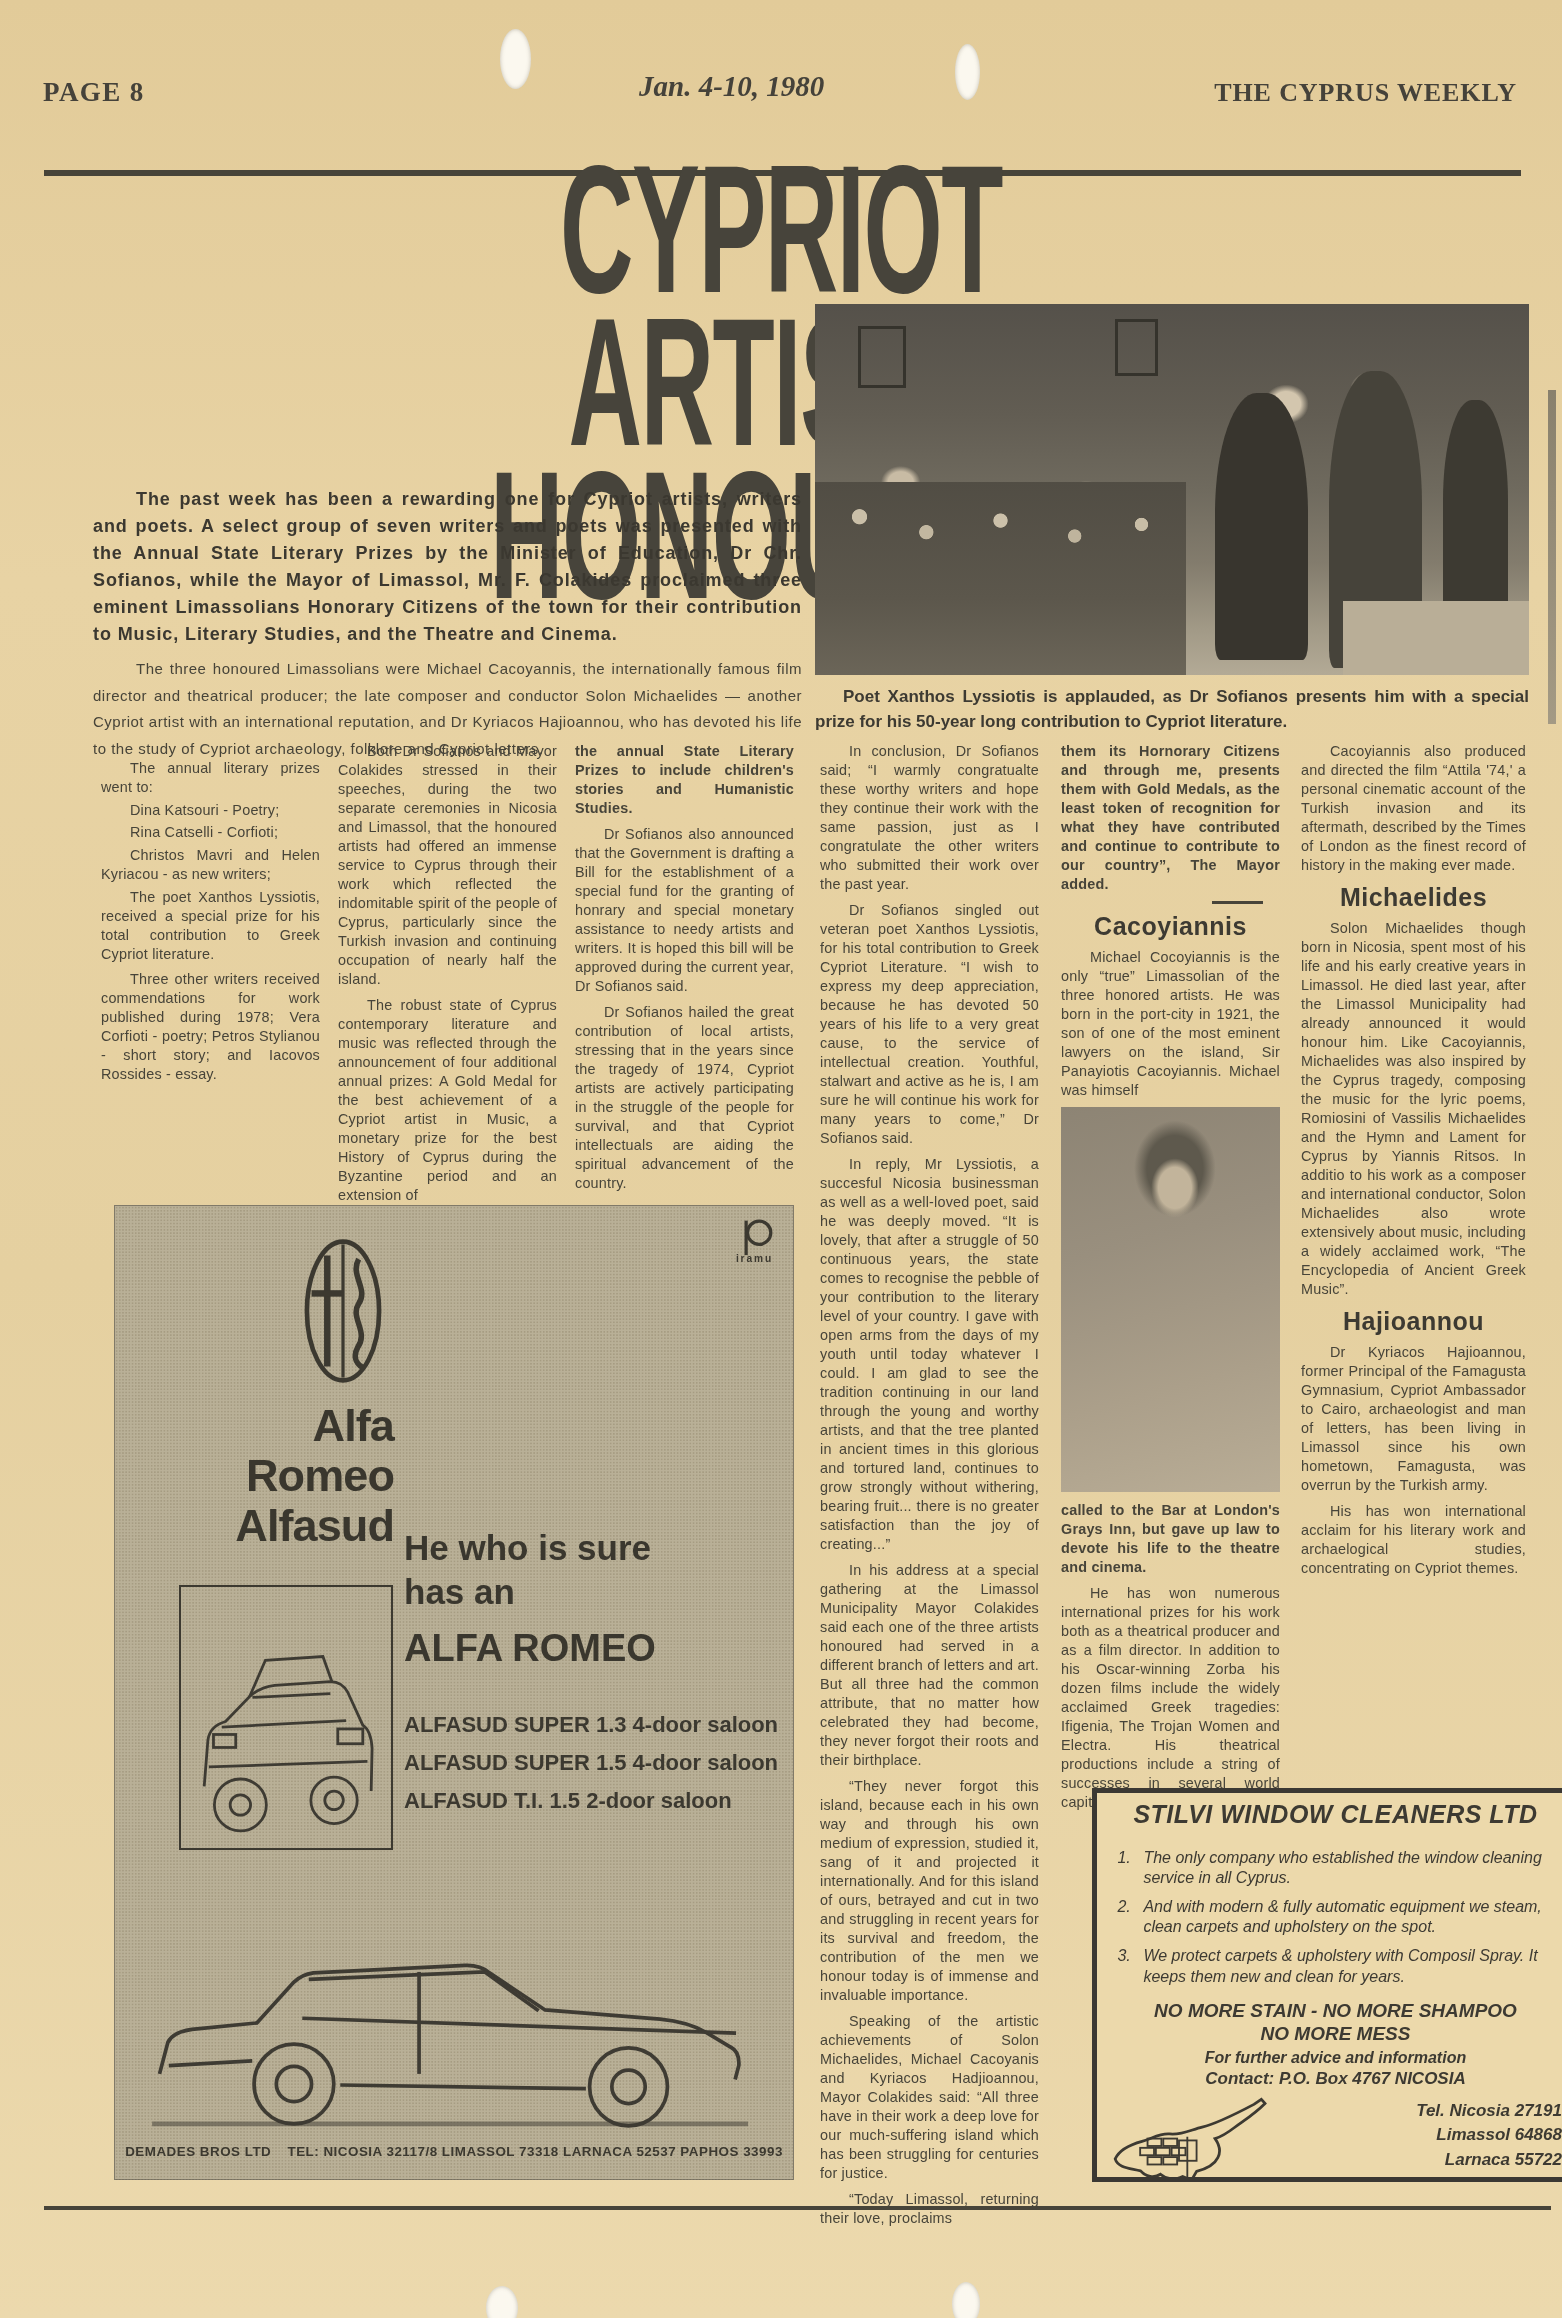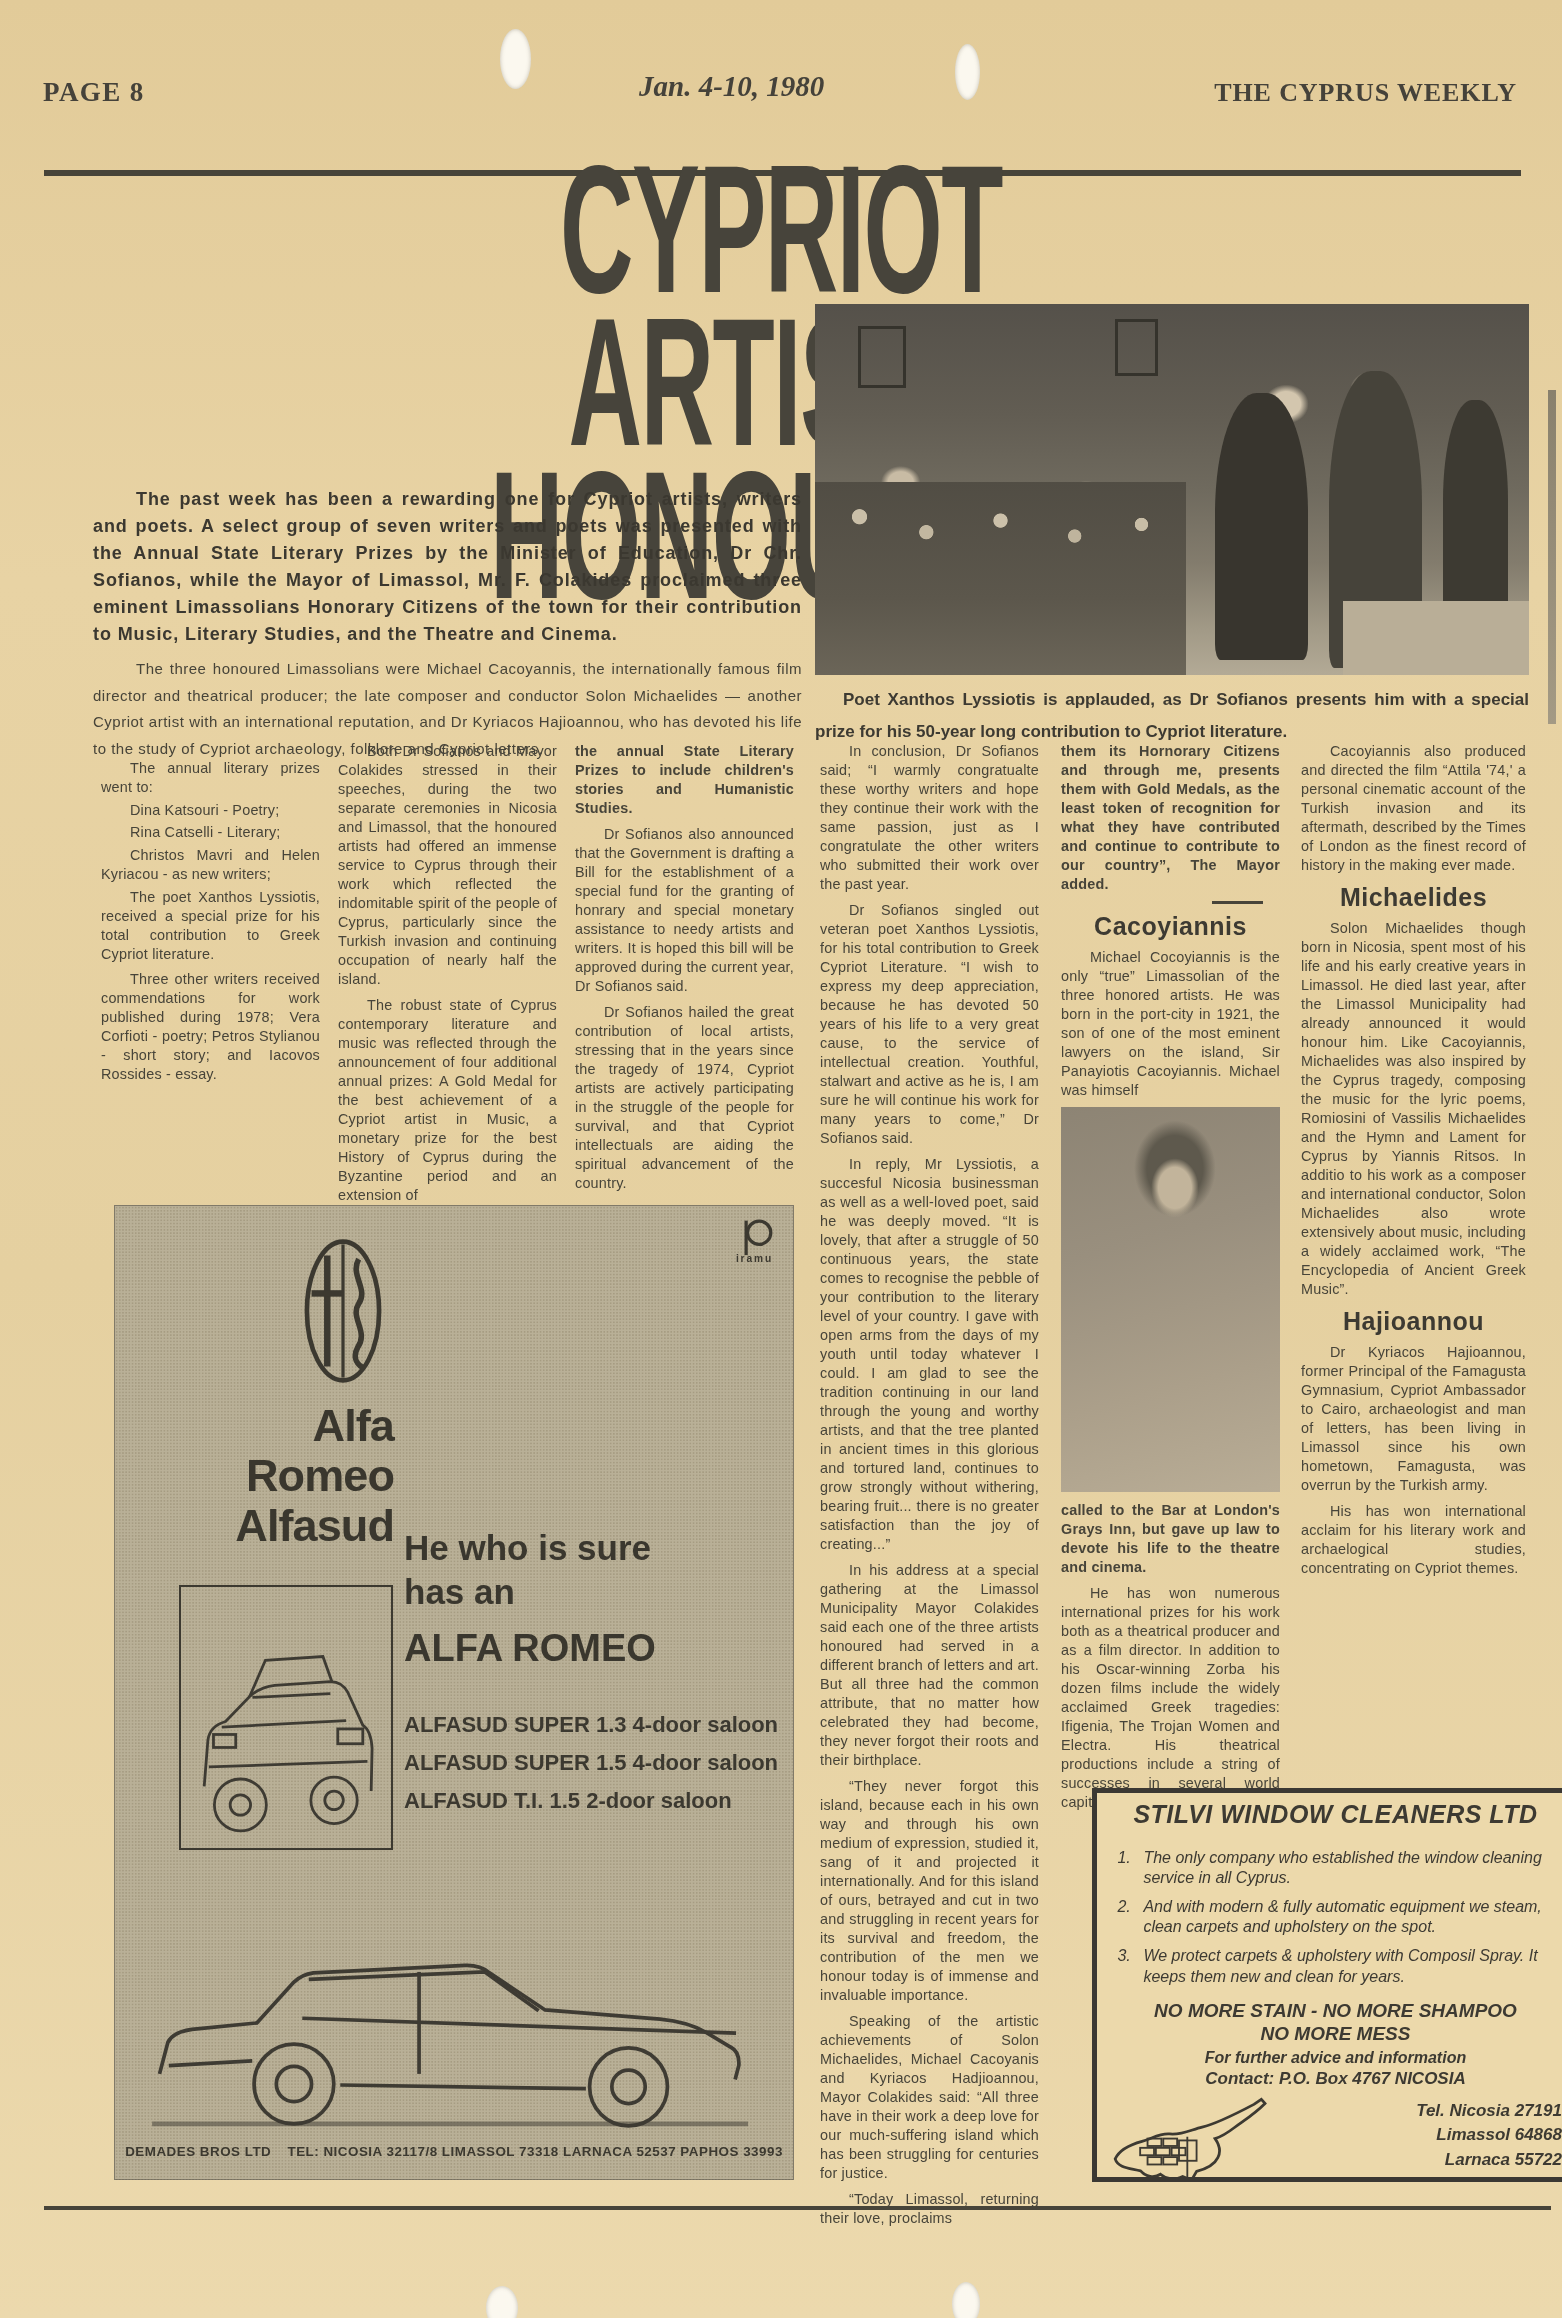--- a/index.html
+++ b/index.html
@@ -36,21 +36,21 @@
   .photo .man3{position:absolute;left:88%;top:26%;width:9%;height:60%;background:#3d3a32;border-radius:45% 45% 6% 6%;}
   .photo .crowd{position:absolute;left:0;bottom:0;width:52%;height:52%;
      background:
        radial-gradient(circle 16px at 12% 18%,#cabfa8 0 45%,transparent 50%),
        radial-gradient(circle 15px at 30% 26%,#c2b7a0 0 45%,transparent 50%),
        radial-gradient(circle 15px at 50% 20%,#ccc1aa 0 45%,transparent 50%),
        radial-gradient(circle 14px at 70% 28%,#bfb49d 0 45%,transparent 50%),
        radial-gradient(circle 14px at 88% 22%,#c8bda6 0 45%,transparent 50%),
        linear-gradient(180deg,#514d44 0%,#5c574c 60%,#6b6558 100%);}
   .photo .table{position:absolute;right:0;bottom:0;width:26%;height:20%;background:#b9ae97;}
-  .photo-caption{left:815px;top:684px;width:714px;font-weight:bold;font-size:17px;line-height:32px;
+  .photo-caption{left:815px;top:684px;width:714px;font-weight:bold;font-size:17px;line-height:25px;
                  text-align:justify;text-indent:28px;color:#3d3a32;}
   
   .col{position:absolute;top:742px;width:219px;font-size:14.4px;line-height:19px;letter-spacing:0.2px;
        text-align:justify;color:#474439;}
   .col p{margin:0 0 7px;text-indent:29px;}
   .col p.ni{text-indent:0;font-weight:bold;}
   .col1{left:101px;top:759px;} .col2{left:338px;} .col3{left:575px;}
   .col4{left:820px;} .col5{left:1061px;} .col6{left:1301px;width:225px;}
   .col1 p{margin-bottom:3.7px;}
   .sec-head{font-weight:bold;font-size:25px;letter-spacing:0.5px;text-align:center;margin:13px 0 12px;color:#3d3a32;}
@@ -130,21 +130,21 @@
     <div class="man2"></div>
     <div class="man3"></div>
     <div class="crowd"></div>
     <div class="table"></div>
   </div>
   <div class="abs photo-caption">Poet Xanthos Lyssiotis is applauded, as Dr Sofianos presents him with a special prize for his 50-year long contribution to Cypriot literature.</div>
 
   <div class="col col1">
     <p>The annual literary prizes went to:</p>
     <p>Dina Katsouri - Poetry;</p>
-    <p>Rina Catselli - Literary;</p>
+    <p>Rina Catselli - Corfioti;</p>
     <p>Christos Mavri and Helen Kyriacou - as new writers;</p>
     <p>The poet Xanthos Lyssiotis, received a special prize for his total contribution to Greek Cypriot literature.</p>
     <p style="margin-top:6.5px">Three other writers received commendations for work published during 1978; Vera Corfioti - poetry; Petros Stylianou - short story; and Iacovos Rossides - essay.</p>
   </div>
 
   <div class="col col2">
     <p>Both Dr Sofianos and Mayor Colakides stressed in their speeches, during the two separate ceremonies in Nicosia and Limassol, that the honoured artists had offered an immense service to Cyprus through their work which reflected the indomitable spirit of the people of Cyprus, particularly since the Turkish invasion and continuing occupation of nearly half the island.</p>
     <p>The robust state of Cyprus contemporary literature and music was reflected through the announcement of four additional annual prizes: A Gold Medal for the best achievement of a Cypriot artist in Music, a monetary prize for the best History of Cyprus during the Byzantine period and an extension of</p>
   </div>
 

